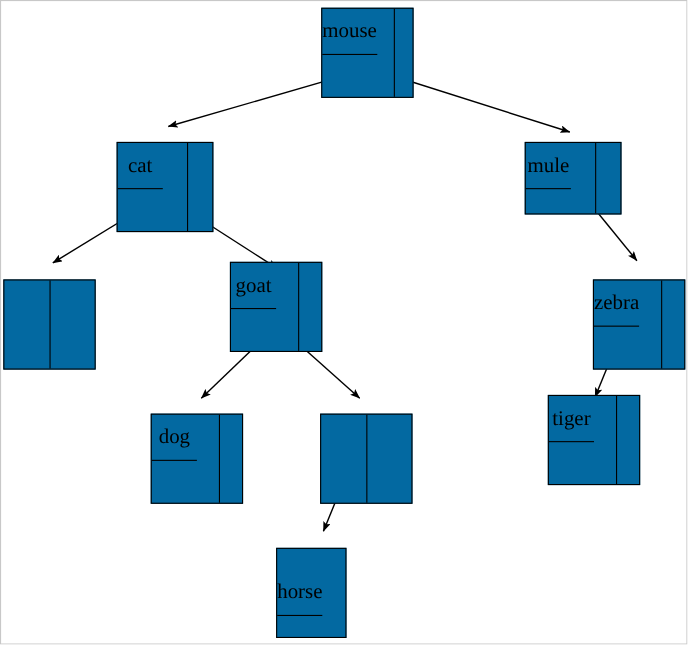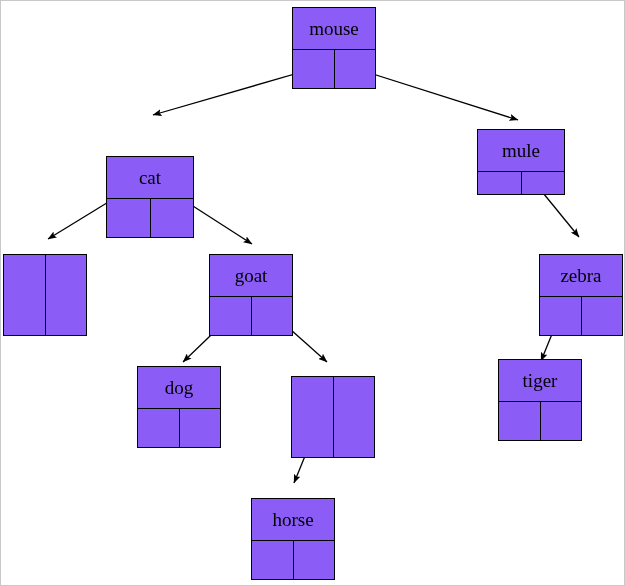--- a/index.html
+++ b/index.html
@@ -24,23 +24,23 @@
     left: 0;
     top: 0;
     width: 625px;
     height: 586px;
     pointer-events: none;
   }
   .node {
     position: absolute;
     box-sizing: border-box;
     border: 1.6px solid #000000;
-    background: #8b5cf6;
+    background: #0369a1;
     display: flex;
-    flex-direction: column;
+    flex-direction: row;
   }
   .node-label {
     flex: 0 0 41px;
     height: 41px;
     display: flex;
     align-items: center;
     justify-content: center;
     font-size: 19px;
     line-height: 1;
     color: #000000;
@@ -83,75 +83,75 @@
   </svg>
 
   <div id="nodes-group">
       <div class="node" style="left: 291px; top: 6px; width: 84px; height: 82px;">
         <div class="node-label">mouse</div>
         <div class="node-ptrs">
           <div class="ptr-cell left"></div>
           <div class="ptr-cell right"></div>
         </div>
       </div>
-      <div class="node" style="left: 105px; top: 128px; width: 88px; height: 82px; margin-top: 27px;">
+      <div class="node" style="left: 105px; top: 128px; width: 88px; height: 82px;">
         <div class="node-label">cat</div>
         <div class="node-ptrs">
           <div class="ptr-cell left"></div>
           <div class="ptr-cell right"></div>
         </div>
       </div>
       <div class="node" style="left: 476px; top: 128px; width: 88px; height: 66px;">
         <div class="node-label">mule</div>
         <div class="node-ptrs">
           <div class="ptr-cell left"></div>
           <div class="ptr-cell right"></div>
         </div>
       </div>
       <div class="node" style="left: 2px; top: 253px; width: 84px; height: 82px;">
         <div class="node-ptrs">
           <div class="ptr-cell left"></div>
           <div class="ptr-cell right"></div>
         </div>
       </div>
-      <div class="node" style="left: 208px; top: 253px; width: 84px; height: 82px;">
+      <div class="node" style="left: 208px; top: 237px; width: 84px; height: 82px;">
         <div class="node-label">goat</div>
         <div class="node-ptrs">
           <div class="ptr-cell left"></div>
           <div class="ptr-cell right"></div>
         </div>
       </div>
       <div class="node" style="left: 538px; top: 253px; width: 84px; height: 82px;">
         <div class="node-label">zebra</div>
         <div class="node-ptrs">
           <div class="ptr-cell left"></div>
           <div class="ptr-cell right"></div>
         </div>
       </div>
-      <div class="node" style="left: 136px; top: 365px; width: 84px; height: 82px;">
+      <div class="node" style="left: 136px; top: 375px; width: 84px; height: 82px;">
         <div class="node-label">dog</div>
         <div class="node-ptrs">
           <div class="ptr-cell left"></div>
           <div class="ptr-cell right"></div>
         </div>
       </div>
       <div class="node" style="left: 290px; top: 375px; width: 84px; height: 82px;">
         <div class="node-ptrs">
           <div class="ptr-cell left"></div>
           <div class="ptr-cell right"></div>
         </div>
       </div>
       <div class="node" style="left: 497px; top: 358px; width: 84px; height: 82px;">
         <div class="node-label">tiger</div>
         <div class="node-ptrs">
           <div class="ptr-cell left"></div>
           <div class="ptr-cell right"></div>
         </div>
       </div>
-      <div class="node" style="left: 250px; top: 497px; width: 84px; height: 82px;">
+      <div class="node" style="left: 250px; top: 497px; width: 64px; height: 82px; align-items: center;">
         <div class="node-label">horse</div>
         <div class="node-ptrs">
           <div class="ptr-cell left"></div>
           <div class="ptr-cell right"></div>
         </div>
       </div>
     </div>
 
 </div>
 

